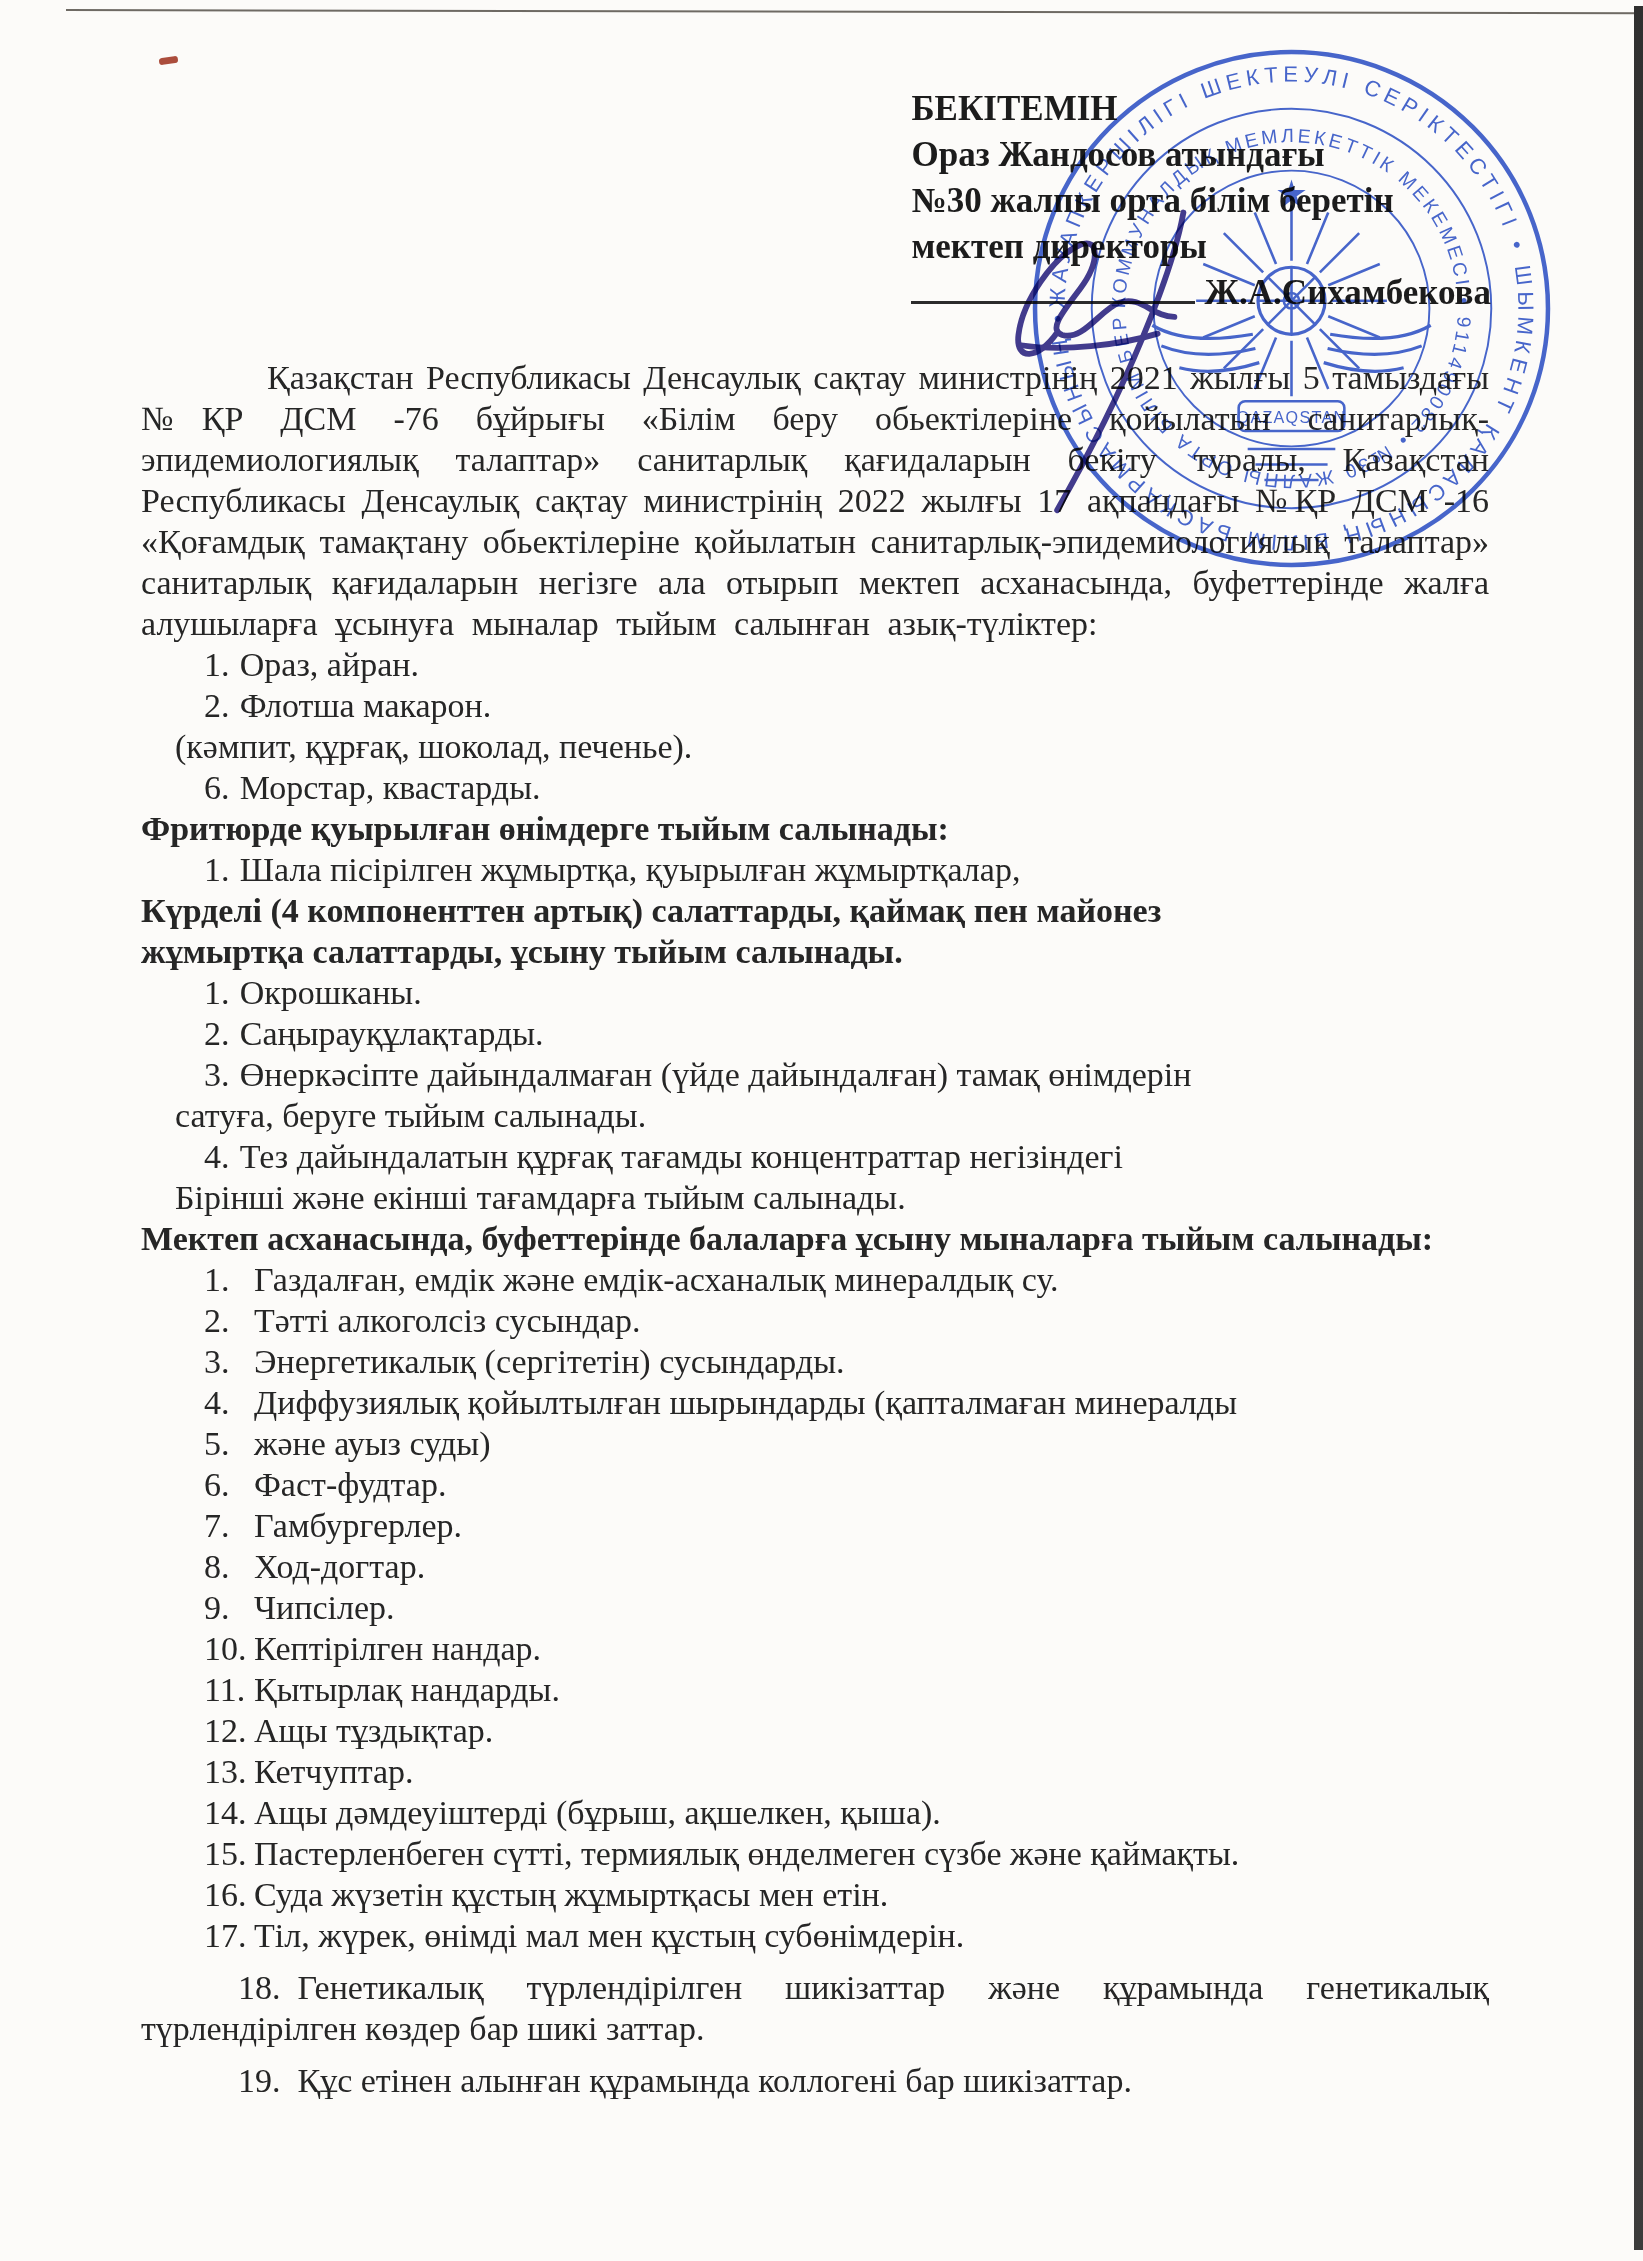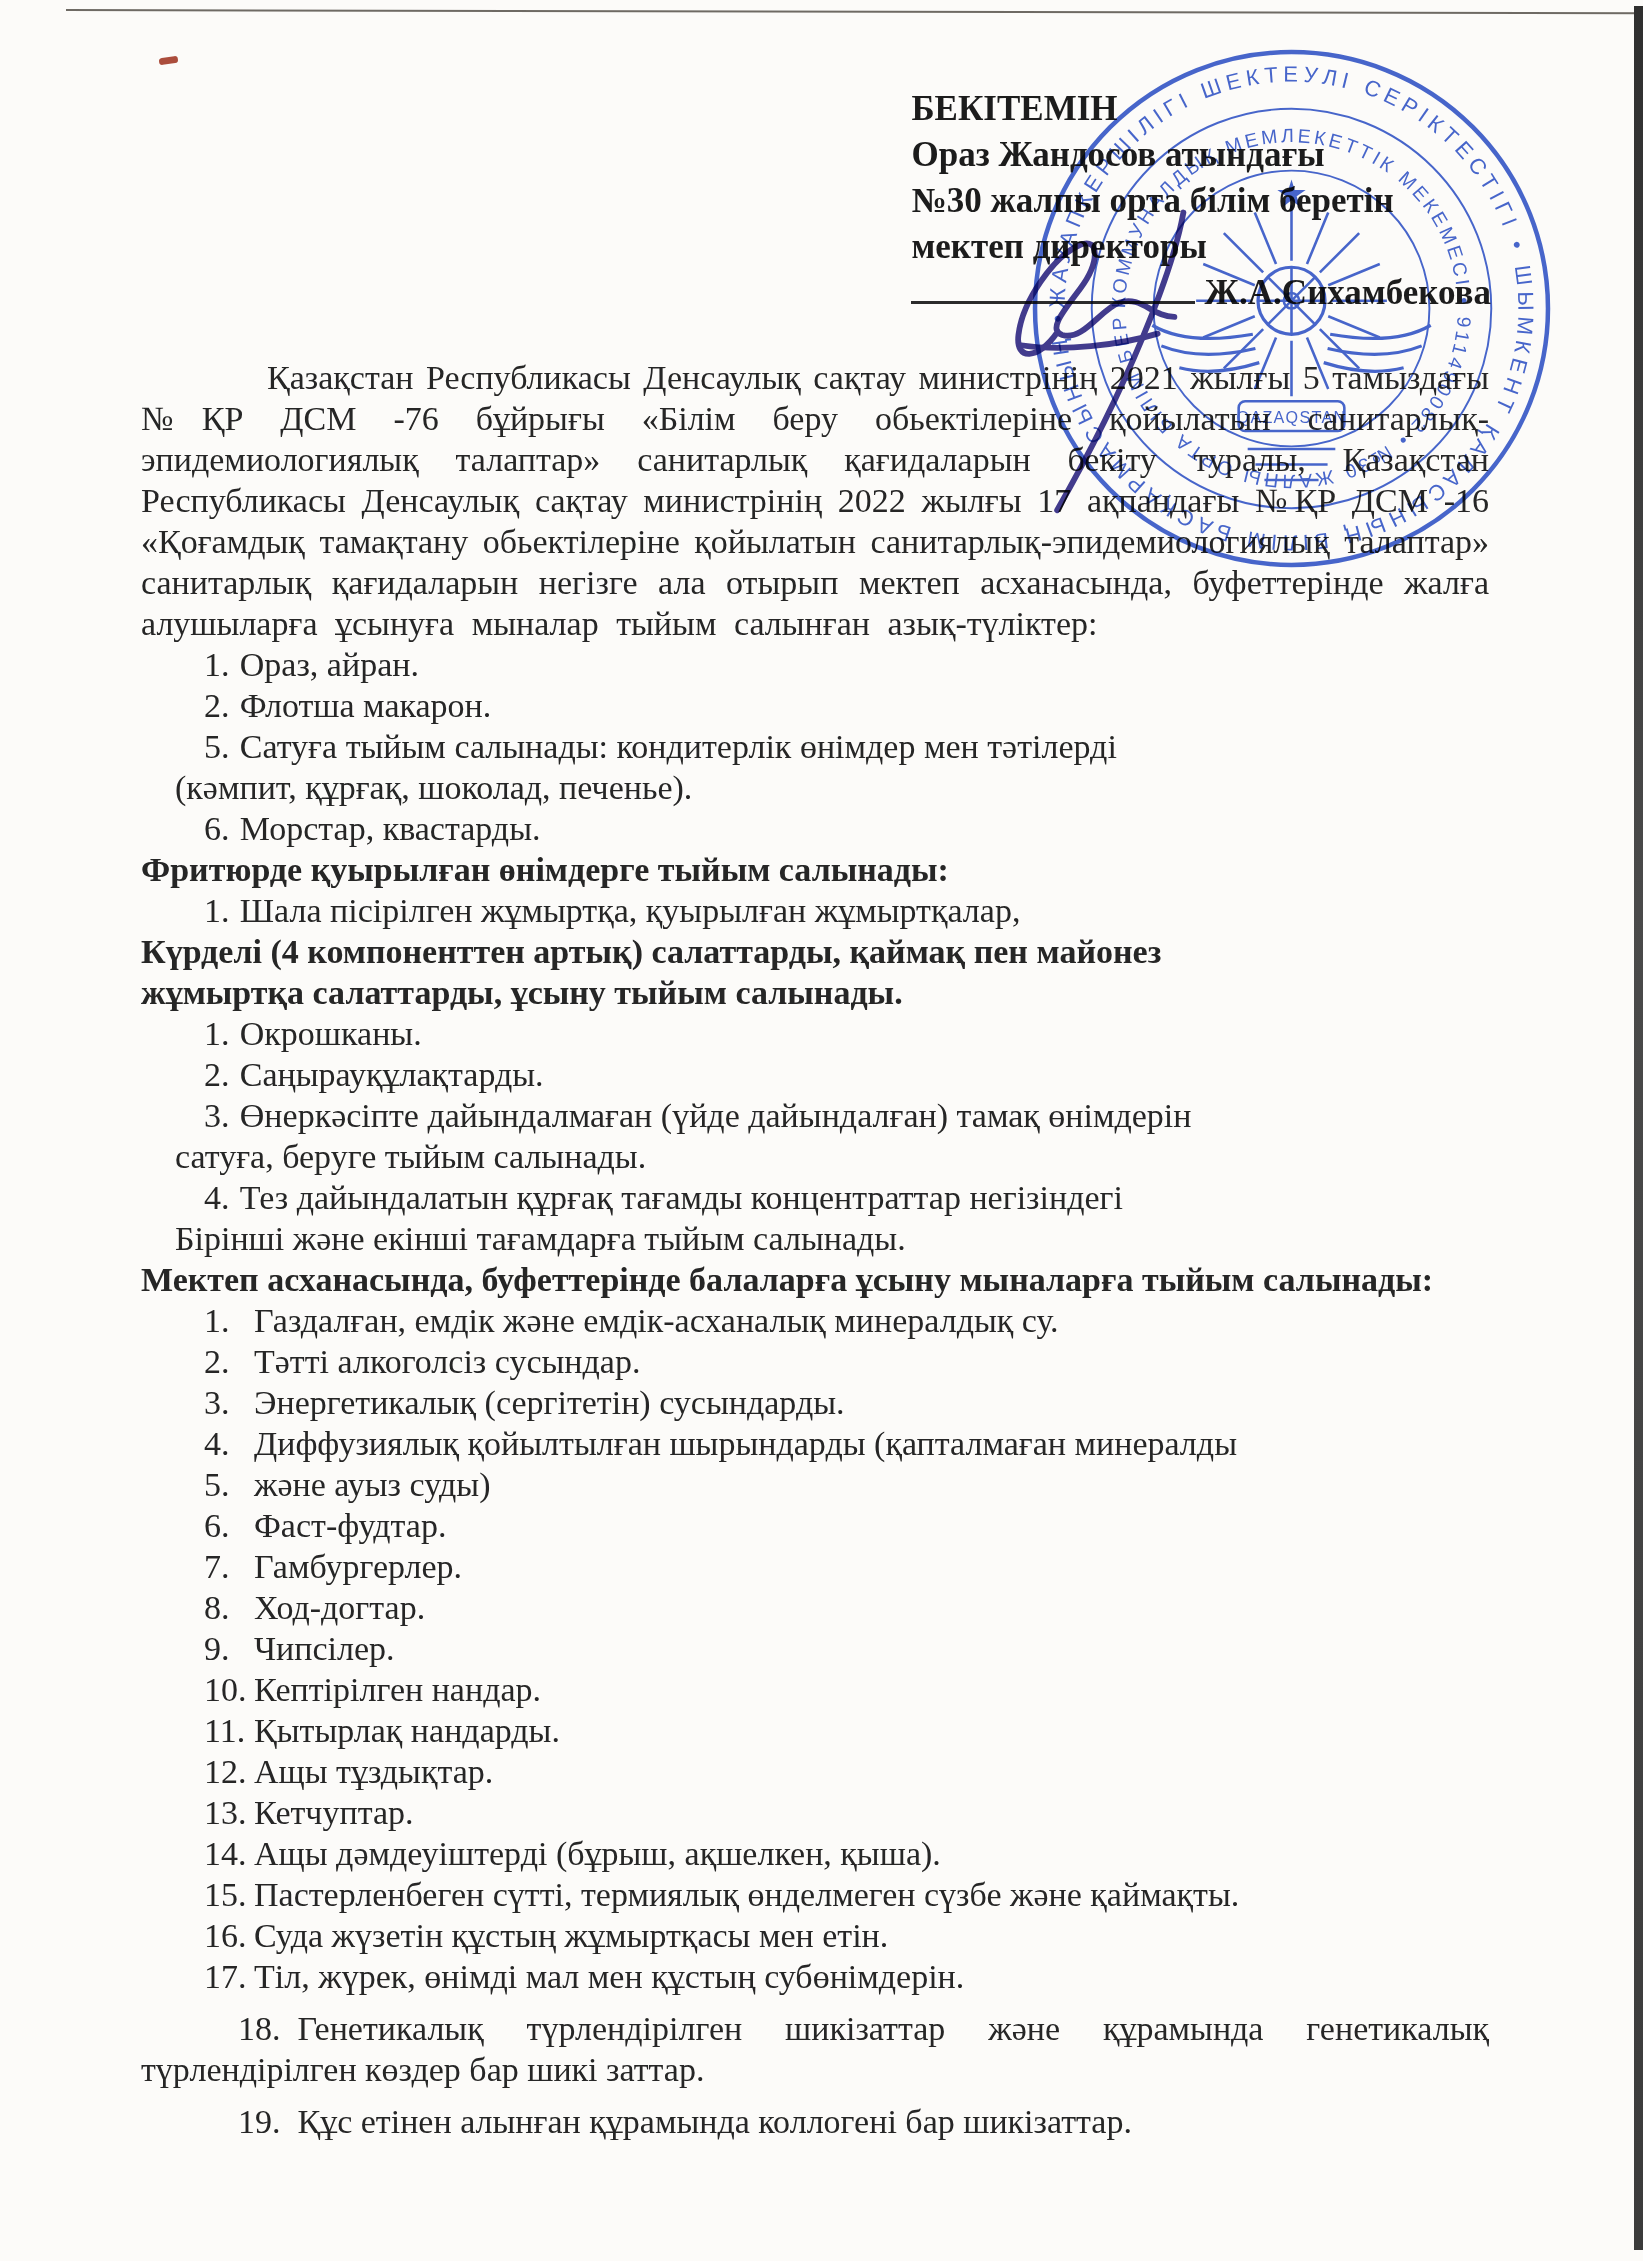--- a/index.html
+++ b/index.html
@@ -69,21 +69,20 @@
   <div class="doc-body" id="docBody">
       <div class="jline first">Қазақстан  Республикасы  Денсаулық  сақтау  министрінің  2021  жылғы  5  тамыздағы</div>
       <div class="jline">№ҚР ДСМ -76 бұйрығы «Білім беру обьектілеріне қойылатын санитарлық-</div>
       <div class="jline">эпидемиологиялық талаптар» санитарлық қағидаларын бекіту туралы,  Қазақстан</div>
       <div class="jline">Республикасы Денсаулық сақтау министрінің 2022 жылғы 17 ақпандағы №ҚР ДСМ -16</div>
       <div class="jline">«Қоғамдық тамақтану обьектілеріне қойылатын санитарлық-эпидемиологиялық талаптар»</div>
       <div class="jline">санитарлық қағидаларын негізге ала отырып мектеп асханасында, буфеттерінде жалға</div>
       <div class="jline last">алушыларға ұсынуға мыналар тыйым салынған азық-түліктер:</div>
       <div class="ln item"><span class="num">1.</span><span class="txt">Ораз, айран.</span></div>
       <div class="ln item"><span class="num">2.</span><span class="txt">Флотша макарон.</span></div>
-      <div class="ln item"><span class="num">5.</span><span class="txt">Сатуға тыйым салынады: кондитерлік өнімдер мен тәтілерді</span></div>
       <div class="ln cont"><span class="txt">(кәмпит, құрғақ, шоколад, печенье).</span></div>
       <div class="ln item"><span class="num">6.</span><span class="txt">Морстар, квастарды.</span></div>
       <div class="ln bold"><span class="txt">Фритюрде қуырылған өнімдерге тыйым салынады:</span></div>
       <div class="ln item"><span class="num">1.</span><span class="txt">Шала пісірілген жұмыртқа, қуырылған жұмыртқалар,</span></div>
       <div class="ln bold"><span class="txt">Күрделі (4 компоненттен артық) салаттарды, қаймақ пен майонез</span></div>
       <div class="ln bold"><span class="txt">жұмыртқа салаттарды, ұсыну тыйым салынады.</span></div>
       <div class="ln item"><span class="num">1.</span><span class="txt">Окрошканы.</span></div>
       <div class="ln item"><span class="num">2.</span><span class="txt">Саңырауқұлақтарды.</span></div>
       <div class="ln item"><span class="num">3.</span><span class="txt">Өнеркәсіпте дайындалмаған (үйде дайындалған) тамақ өнімдерін</span></div>
       <div class="ln cont"><span class="txt">сатуға, беруге тыйым салынады.</span></div>

